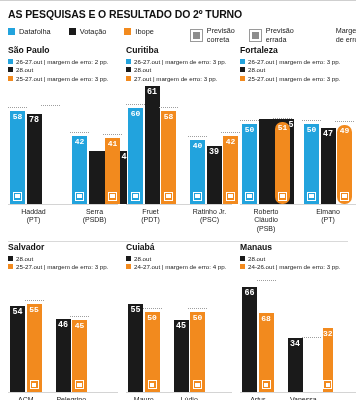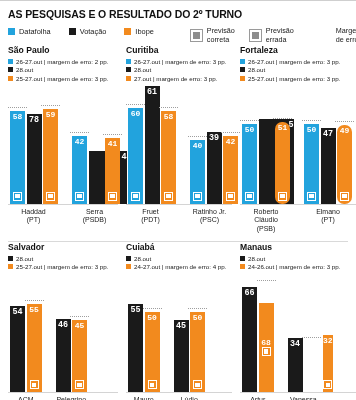--- a/index.html
+++ b/index.html
@@ -172,26 +172,20 @@
                   </div>
                   <div class="moe" style="bottom: 95.8px;"></div>
                 </div>
                 <div class="bar-wrap">
                   <div class="bar black" style="height: 89.6px;">
                     <span class="val">78</span>
                     <span style="height: 1px;"></span>
                   </div>
                 </div>
                 <div class="bar-wrap">
-                  <div class="bar orange" style="height: 94.4px;">
-                    <span class="val">59</span>
-                    <span class="bar-face">
-                      <span class="inner"></span>
-                    </span>
-                  </div>
                   <div class="moe" style="bottom: 97.4px;"></div>
                 </div>
               </div>
               <div class="group">
                 <div class="bar-wrap">
                   <div class="bar blue" style="height: 67.2px;">
                     <span class="val">42</span>
                     <span class="bar-face">
                       <span class="inner"></span>
                     </span>
@@ -274,21 +268,21 @@
                 <div class="bar-wrap">
                   <div class="bar blue" style="height: 64px; align-items: center;">
                     <span class="val">40</span>
                     <span class="bar-face">
                       <span class="inner"></span>
                     </span>
                   </div>
                   <div class="moe" style="bottom: 67px;"></div>
                 </div>
                 <div class="bar-wrap">
-                  <div class="bar black" style="height: 72px;">
+                  <div class="bar black" style="height: 58px;">
                     <span class="val">39</span>
                     <span style="height: 1px;"></span>
                   </div>
                 </div>
                 <div class="bar-wrap">
                   <div class="bar orange" style="height: 67.2px;">
                     <span class="val">42</span>
                     <span class="bar-face">
                       <span class="inner"></span>
                     </span>
@@ -524,38 +518,38 @@
           <div class="chart">
             <div class="groups">
               <div class="group">
                 <div class="bar-wrap">
                   <div class="bar black" style="height: 105.6px;">
                     <span class="val">66</span>
                     <span style="height: 1px;"></span>
                   </div>
                 </div>
                 <div class="bar-wrap">
-                  <div class="bar orange" style="height: 89px; justify-content: center;">
+                  <div class="bar orange" style="height: 79px;">
                     <span class="val">68</span>
                     <span class="bar-face">
                       <span class="inner"></span>
                     </span>
                   </div>
                   <div class="moe" style="bottom: 111.8px;"></div>
                 </div>
               </div>
               <div class="group">
                 <div class="bar-wrap">
                   <div class="bar black" style="height: 54.4px;">
                     <span class="val">34</span>
                     <span style="height: 1px;"></span>
                   </div>
                 </div>
                 <div class="bar-wrap">
-                  <div class="bar orange" style="height: 57px; margin-left: 19px;">
+                  <div class="bar orange" style="height: 64px; margin-left: 19px;">
                     <span class="val">32</span>
                     <span class="bar-face">
                       <span class="inner"></span>
                     </span>
                   </div>
                   <div class="moe" style="bottom: 54.2px;"></div>
                 </div>
               </div>
             </div>
           </div>

